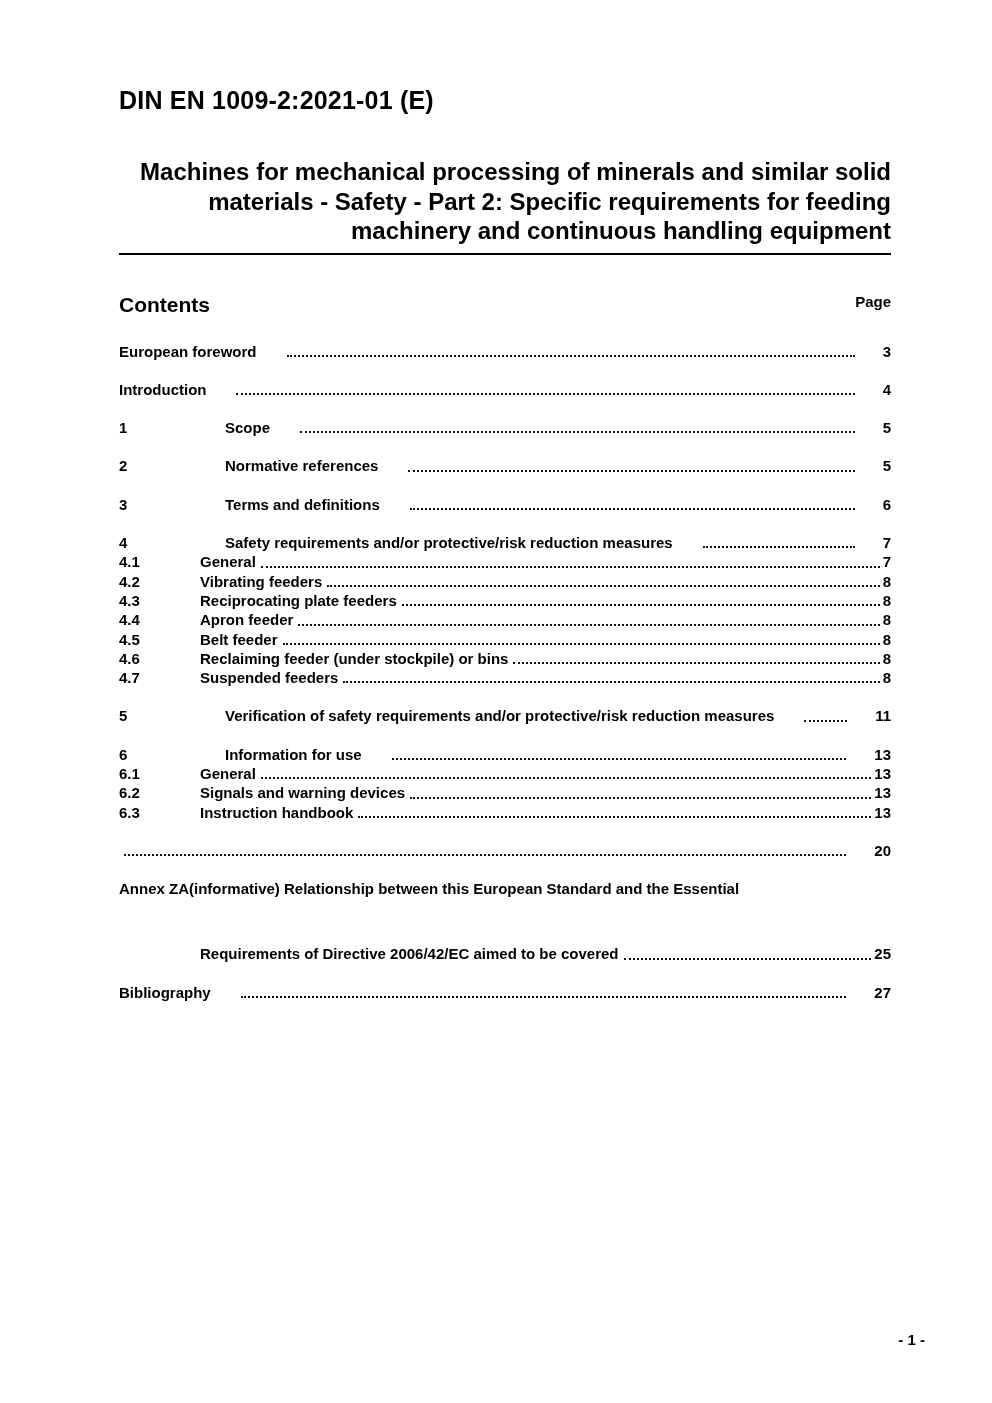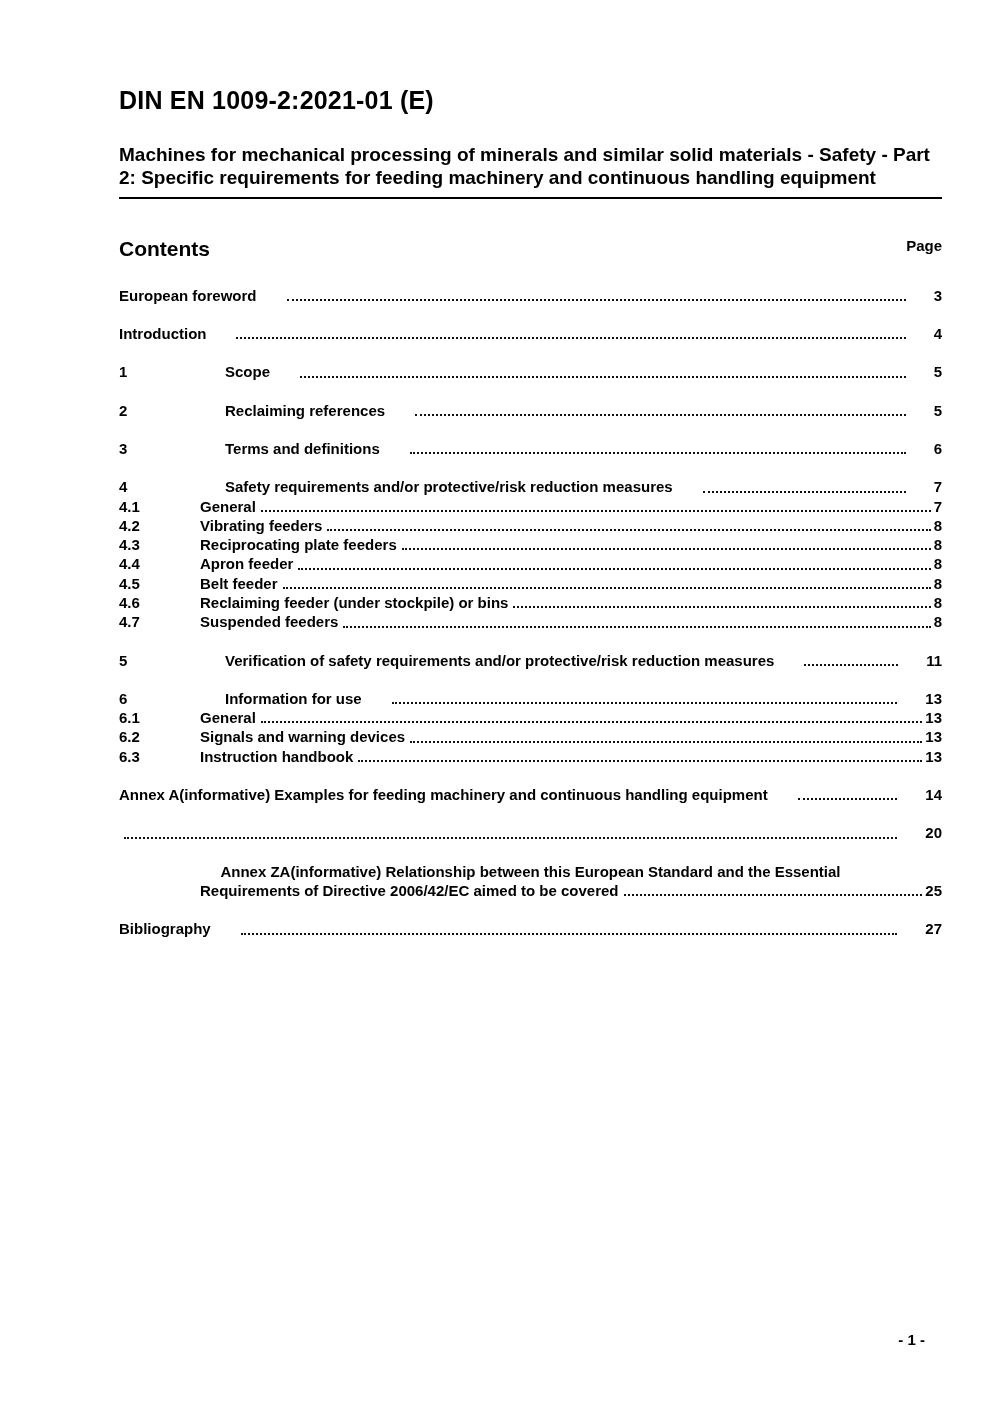--- a/index.html
+++ b/index.html
@@ -6,28 +6,28 @@
   html, body { background: #ffffff; }
   body {
     width: 992px; height: 1403px;
     position: relative;
     font-family: "Liberation Sans", sans-serif;
     color: #000;
     overflow: hidden;
   }
   .page {
     position: absolute; inset: 0;
-    padding: 86px 50px 0 119px;
+    padding: 86px 101px 0 119px;
   }
   .doc-number {
     font-size: 25px; font-weight: bold; letter-spacing: 0.2px;
   }
   .doc-title {
-    margin-top: 28px;
-    font-size: 19px; font-weight: bold; line-height: 1.23;
+    margin-top: 42px;
+    font-size: 24px; font-weight: bold; line-height: 1.23; text-align: right;
   }
   .title-rule {
     border: 0; border-bottom: 2px solid #000;
     margin-top: 7px;
   }
   .contents-row {
     margin-top: 38px;
     display: flex; justify-content: space-between; align-items: flex-start;
   }
   .contents-heading { font-size: 21px; font-weight: bold; }
@@ -44,25 +44,26 @@
   .toc-row.gap { margin-top: 19px; gap: 25px; }
   .num { flex: 0 0 81px; }
   .label { flex: 0 0 auto; }
   .leader {
     flex: 1 1 auto; min-width: 12px;
     align-self: flex-end;
     border-bottom: 2px dotted #111;
     margin: 0 3px 4px 5px;
   }
   .pagenum { flex: 0 0 auto; text-align: right; }
-  .wrap2 .line1 { line-height: 19.3px; white-space: nowrap; text-align: center; }
+  .wrap2 .line1 { line-height: 19.3px; white-space: nowrap; }
   .wrap2 .line2 {
     display: flex; align-items: center;
     line-height: 19.3px; white-space: nowrap;
     margin-left: 81px;
+    margin-top: 46px;
   }
   .footer-page {
     position: absolute; right: 67px; bottom: 55px;
     font-size: 15px; font-weight: bold;
   }
 </style>
 </head>
 <body>
 
 <div class="page">
@@ -93,21 +94,21 @@
 
     <div class="toc-row gap">
       <span class="num">1</span>
       <span class="label">Scope</span>
       <span class="leader"></span>
       <span class="pagenum">5</span>
     </div>
 
     <div class="toc-row gap">
       <span class="num">2</span>
-      <span class="label">Reclaiming references</span>
+      <span class="label">Normative references</span>
       <span class="leader"></span>
       <span class="pagenum">5</span>
     </div>
 
     <div class="toc-row gap">
       <span class="num">3</span>
       <span class="label">Terms and definitions</span>
       <span class="leader"></span>
       <span class="pagenum">6</span>
     </div>
@@ -197,25 +198,20 @@
       <span class="pagenum">13</span>
     </div>
 
     <div class="toc-row">
       <span class="num">6.3</span>
       <span class="label">Instruction handbook</span>
       <span class="leader"></span>
       <span class="pagenum">13</span>
     </div>
 
-    <div class="toc-row gap">
-      <span class="label">Annex A(informative) Examples for feeding machinery and continuous handling equipment</span>
-      <span class="leader"></span>
-      <span class="pagenum">14</span>
-    </div>
 
 
     <div class="toc-row gap">
       <span class="leader"></span>
       <span class="pagenum">20</span>
     </div>
 
     <div class="wrap2 gap toc-multiline" style="margin-top:19px;">
       <div class="line1">Annex ZA(informative) Relationship between this European Standard and the Essential</div>
       <div class="line2">

